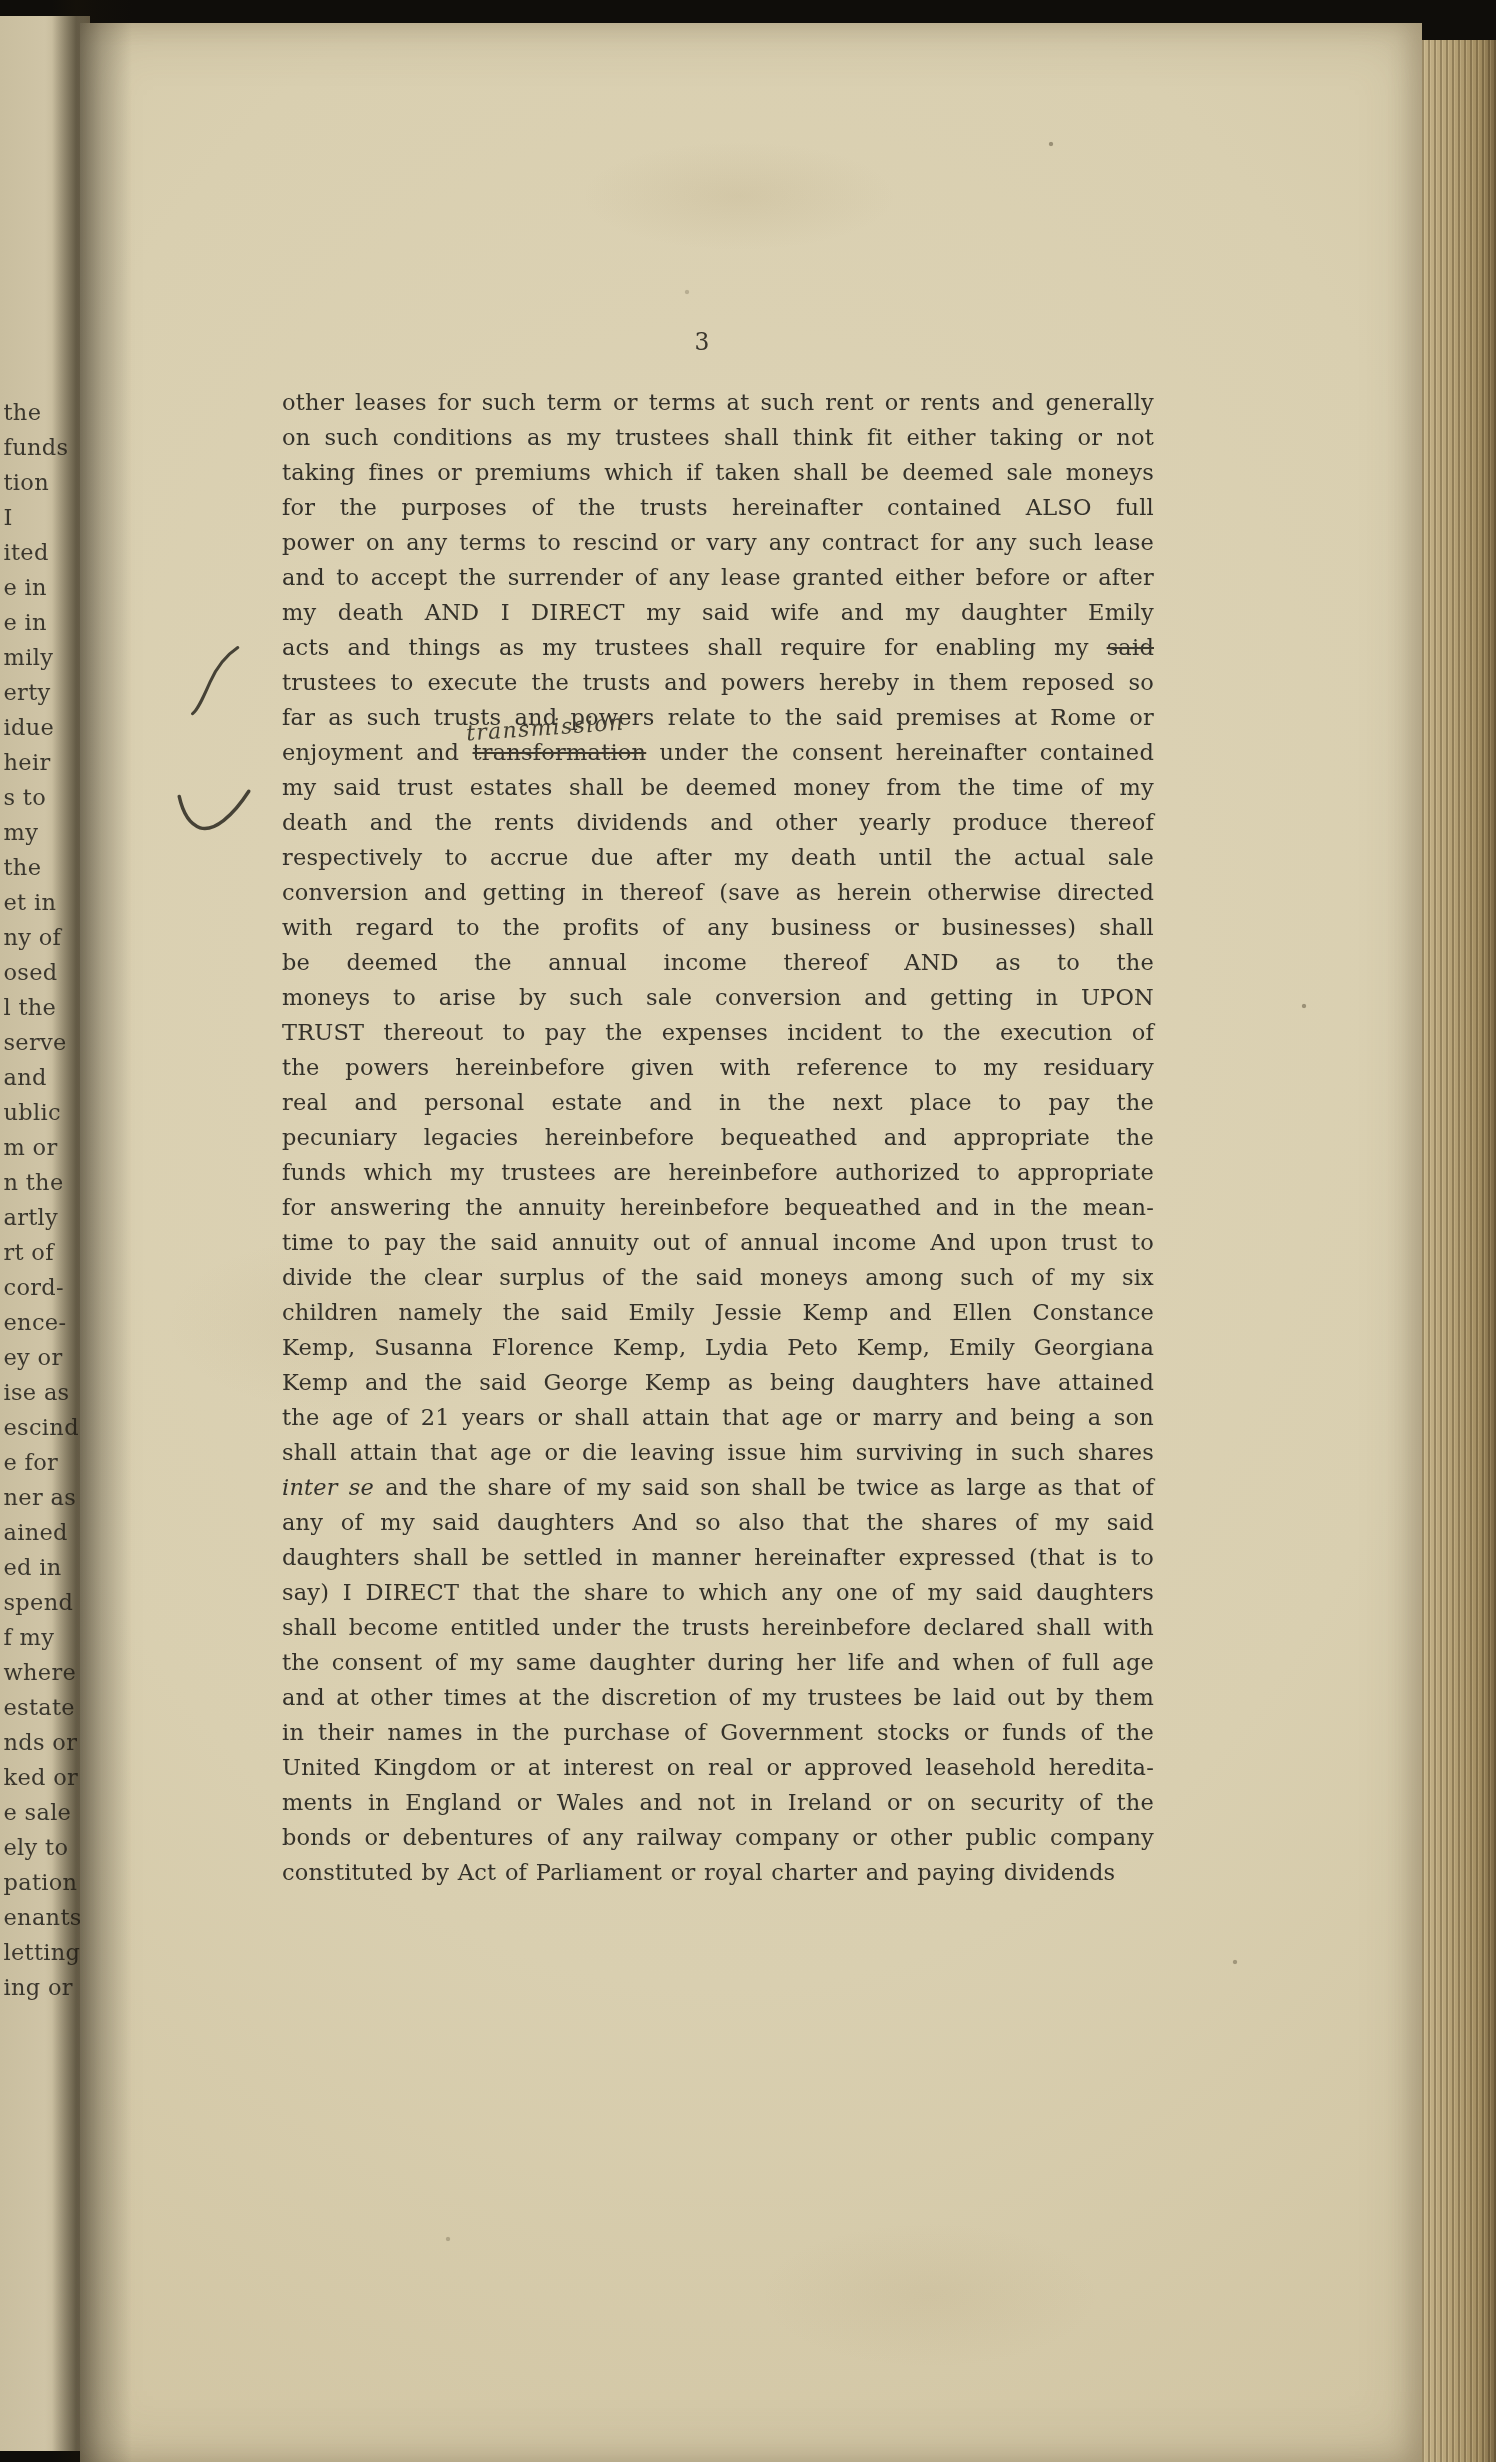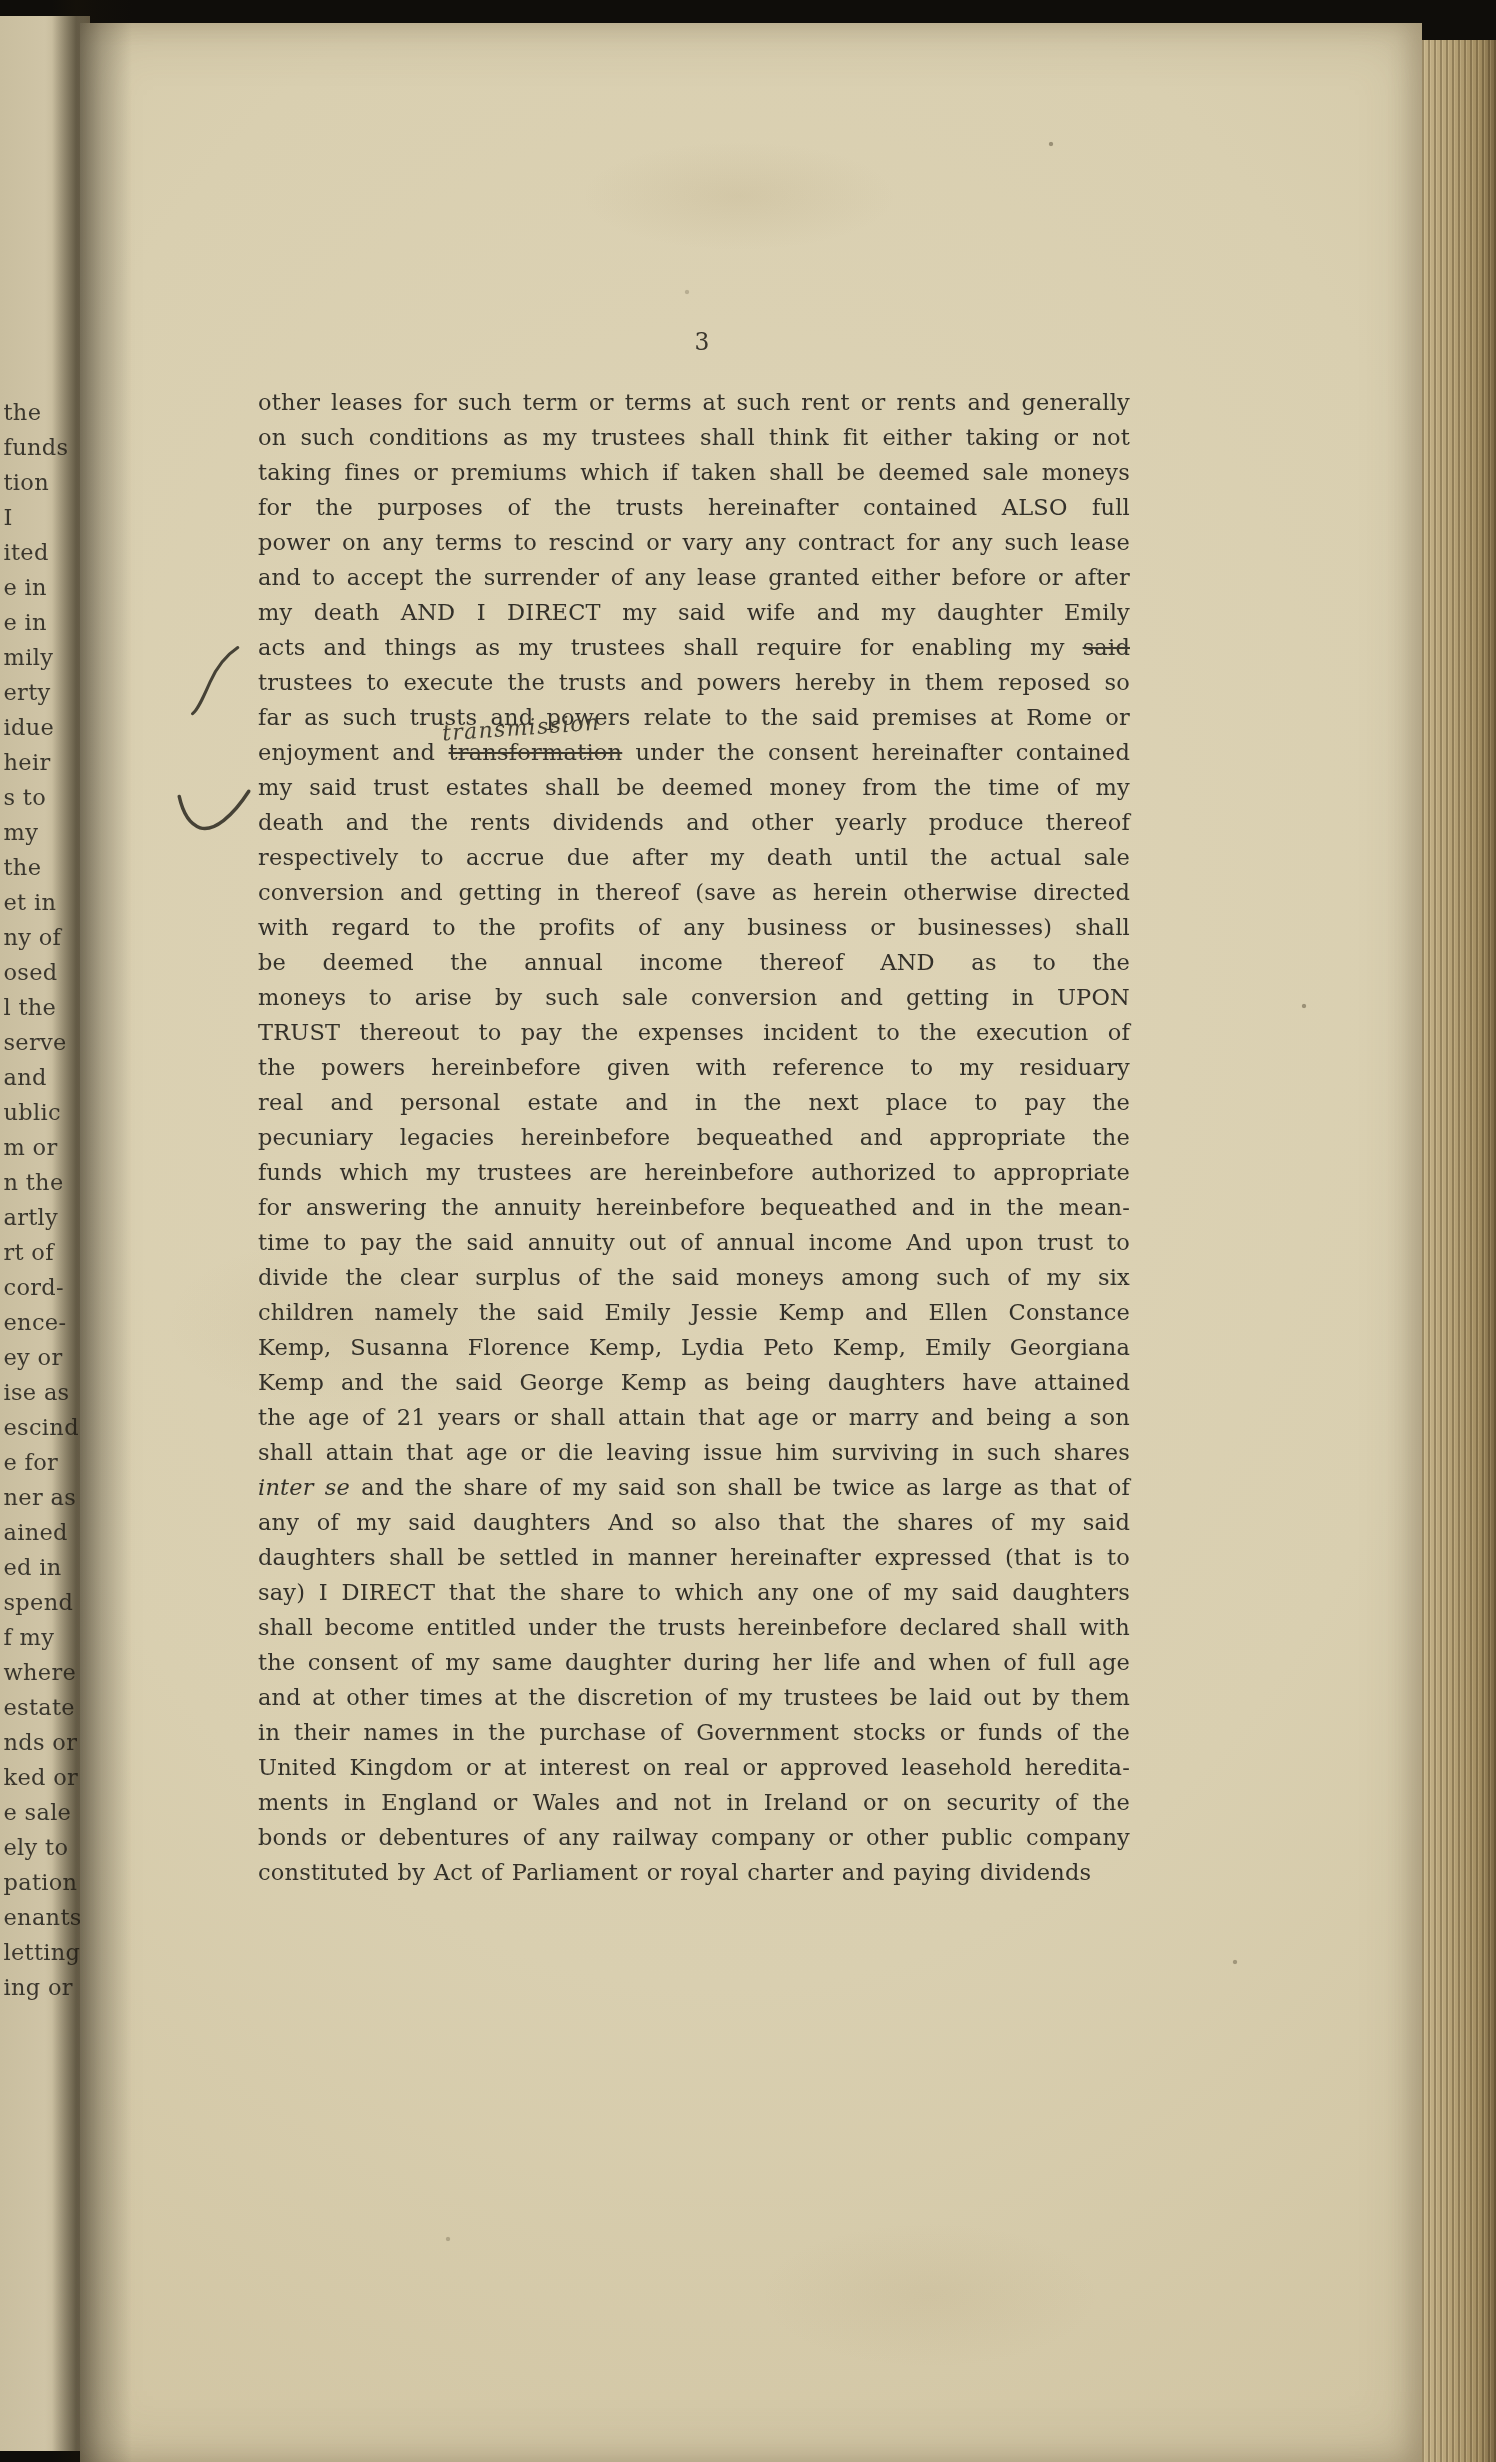--- a/index.html
+++ b/index.html
@@ -58,21 +58,21 @@
     position: absolute;
     top: 305px; left: 186px;
     width: 872px;
     text-align: center;
     font-size: 23.4px;
     color: #3a362d;
   }
 
   .text-block {
     position: absolute;
-    left: 178px; top: 362px;
+    left: 202px; top: 362px;
     width: 872px;
     color: #34312a;
   }
   .line {
     position: relative;
     font-size: 22.5px;
     line-height: 35px;
     letter-spacing: 0.2px;
     word-spacing: 1.3px;
     text-align: justify;

